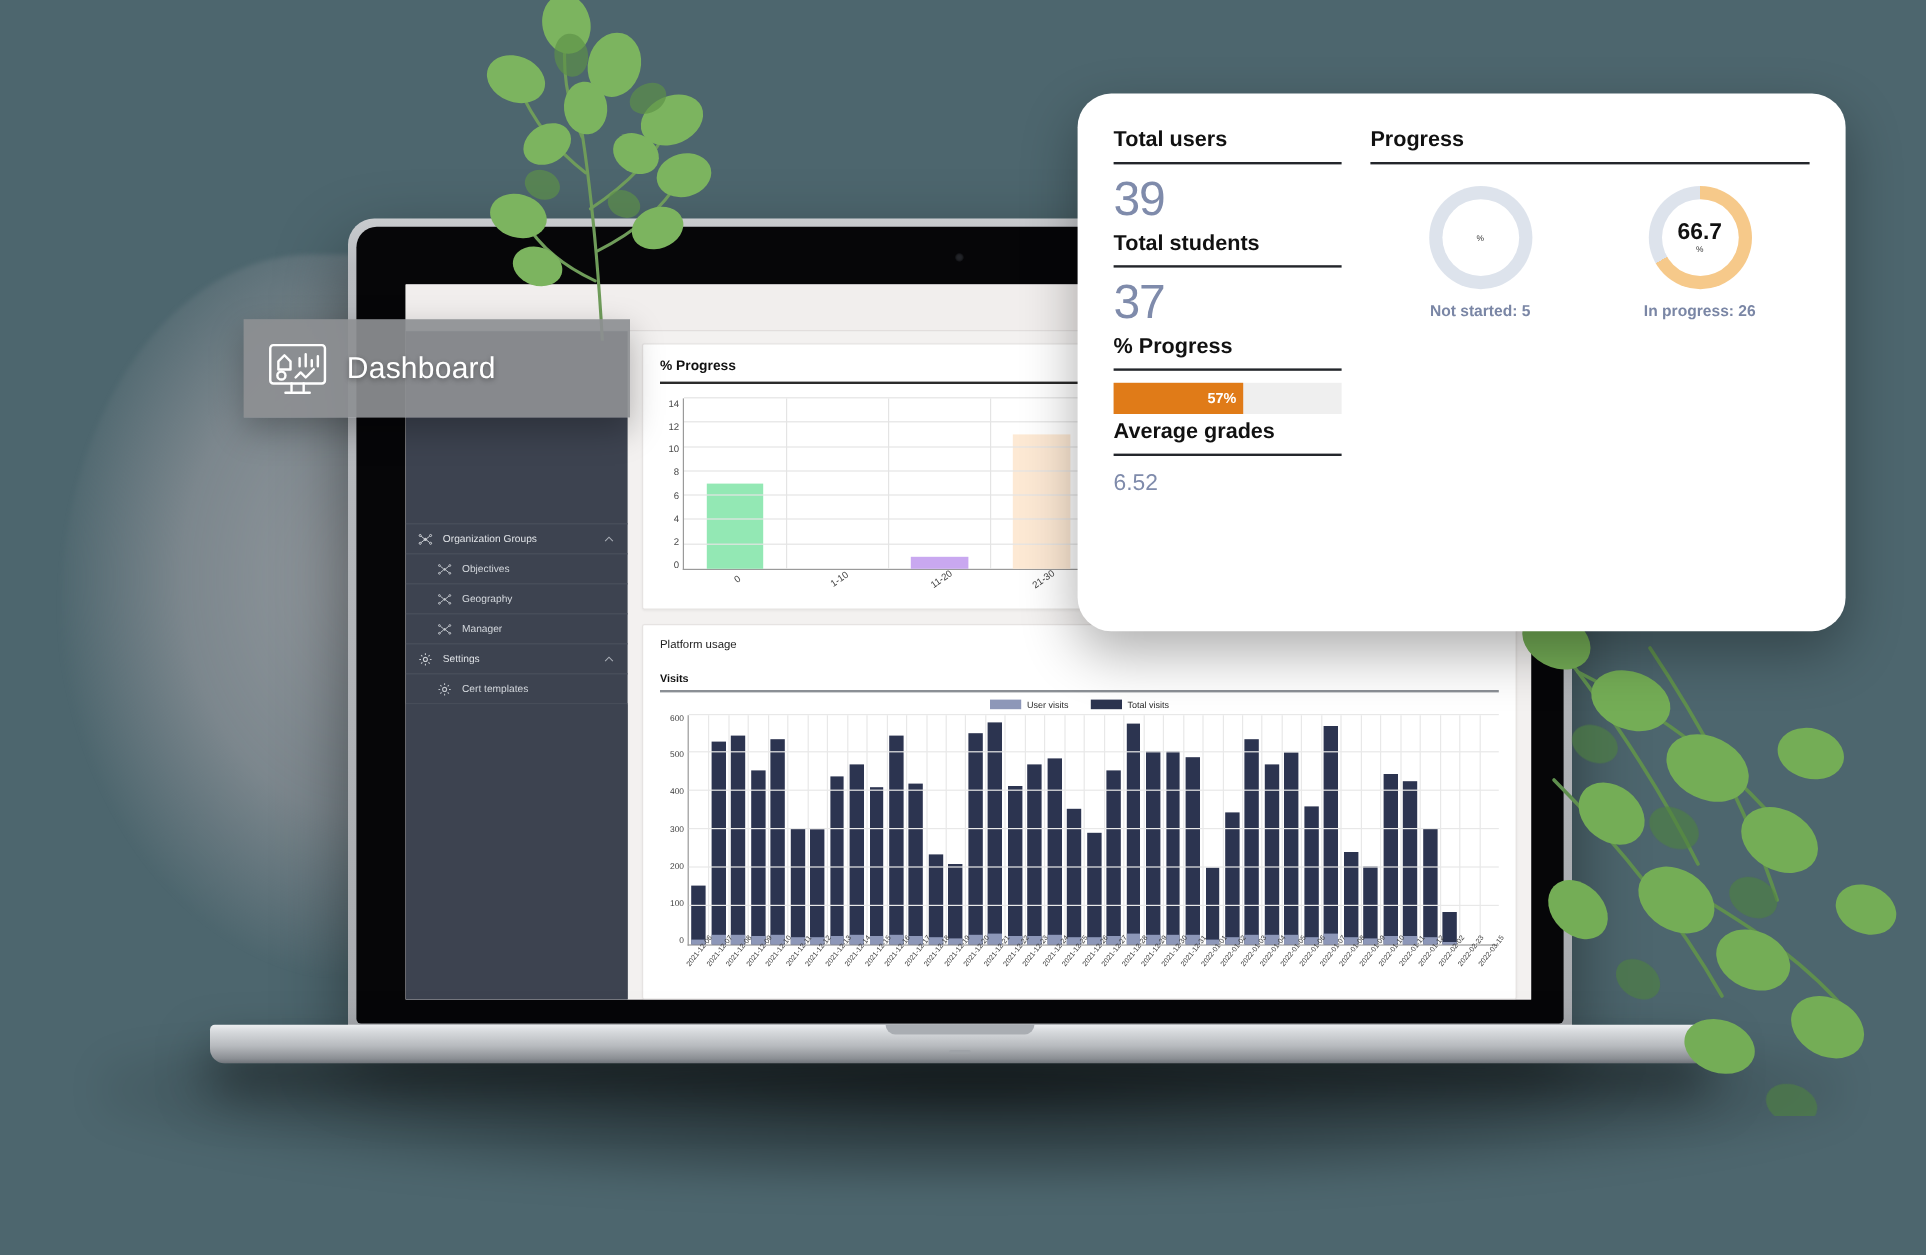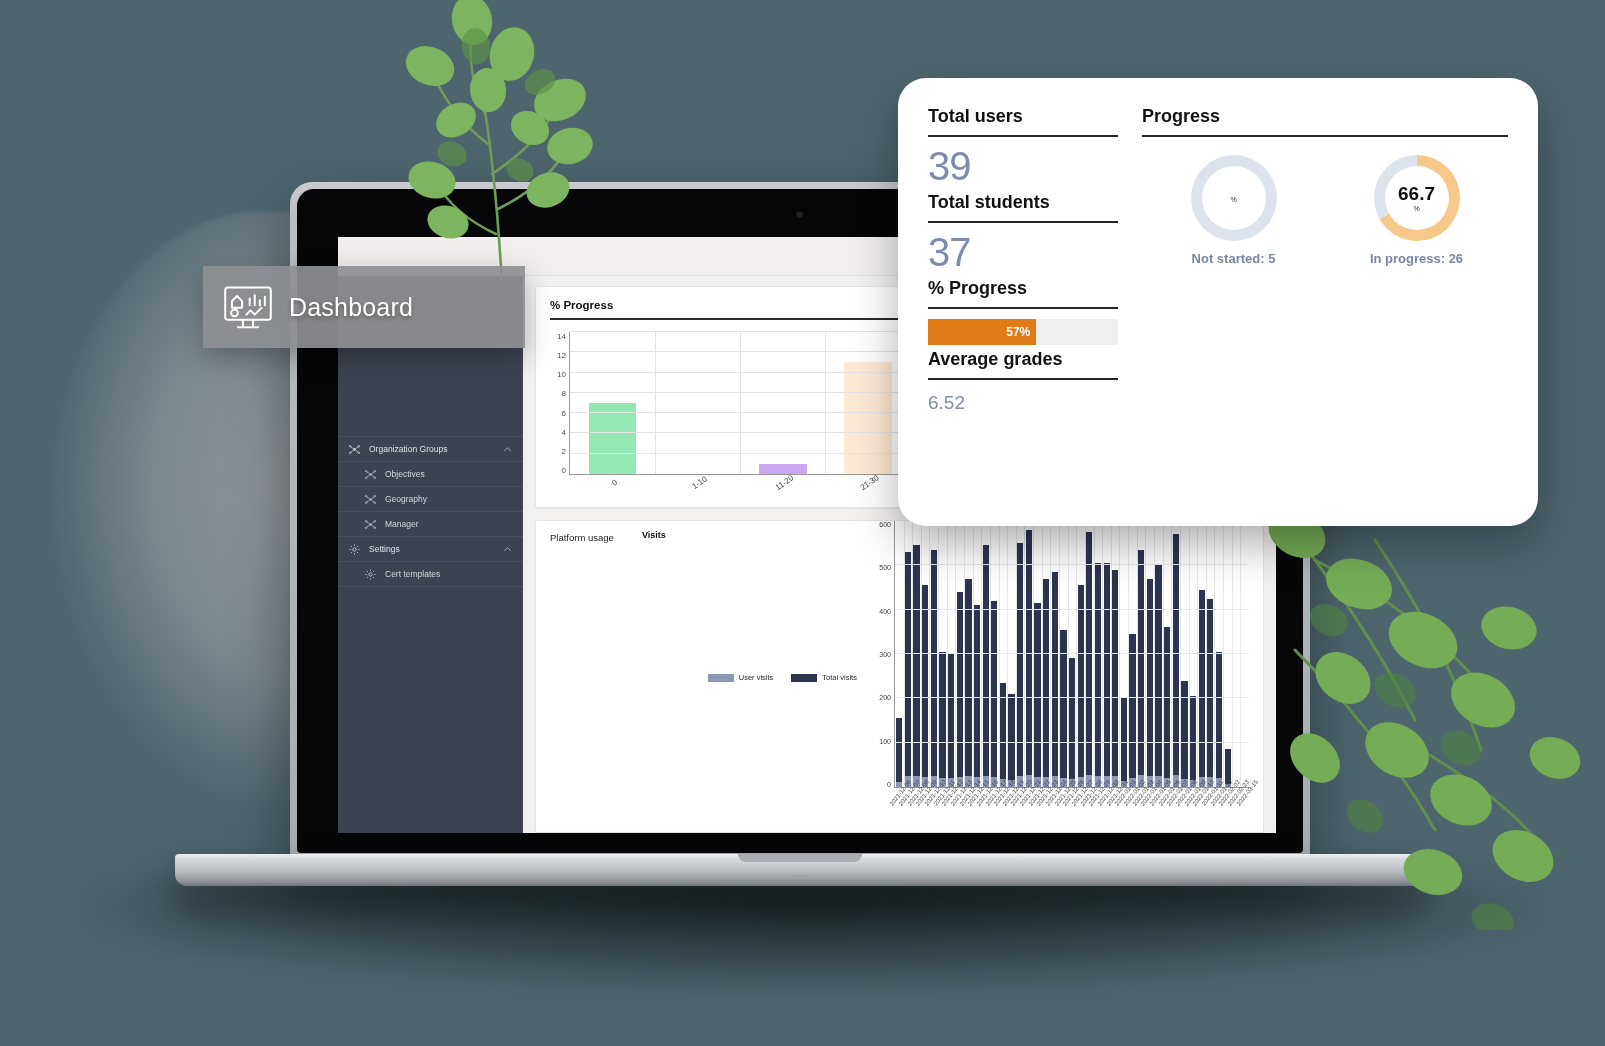--- a/index.html
+++ b/index.html
@@ -83,21 +83,21 @@
   .p-plot .gv{position:absolute;top:0;bottom:0;width:1px;background:#e4e4e4;}
   .p-bars{position:absolute;inset:0;display:flex;align-items:flex-end;}
   .p-col{flex:1;display:flex;justify-content:center;align-items:flex-end;height:100%;}
   .p-bar{width:56%;}
   .p-xaxis{height:32px;display:flex;}
   .p-xl{flex:1;position:relative;}
   .p-xl span{position:absolute;left:50%;top:4px;transform:translateX(-50%) rotate(-35deg);
     transform-origin:50% 0;font-size:8px;color:#3d3d3d;white-space:nowrap;}
 
   
-  #usage-card{flex:1;display:flex;flex-direction:row;min-height:0;margin-bottom:0;}
+  #usage-card{flex:1;display:flex;flex-direction:column;min-height:0;margin-bottom:0;}
   .u-title{font-size:9.5px;color:#222;padding:11px 14px 8px 14px;}
   .u-legend{display:flex;justify-content:center;gap:18px;align-items:center;padding:6px 0 4px 0;}
   .u-lg{display:flex;align-items:center;gap:5px;font-size:7.5px;color:#2a2a2a;}
   .u-sw{width:26px;height:8px;}
   .uchart{flex:1;display:flex;padding:0 14px 0 10px;min-height:0;}
   .u-yaxis{width:24px;display:flex;flex-direction:column;justify-content:space-between;
     align-items:flex-end;font-size:7px;color:#3c3c3c;padding-bottom:44px;padding-right:3px;}
   .u-plotwrap{flex:1;display:flex;flex-direction:column;min-width:0;}
   .u-plot{flex:1;position:relative;border-left:1px solid #9a9a9a;border-bottom:1px solid #9a9a9a;min-height:0;}
   .u-plot .gh{position:absolute;left:0;right:0;height:1px;background:#e8e8e8;}

